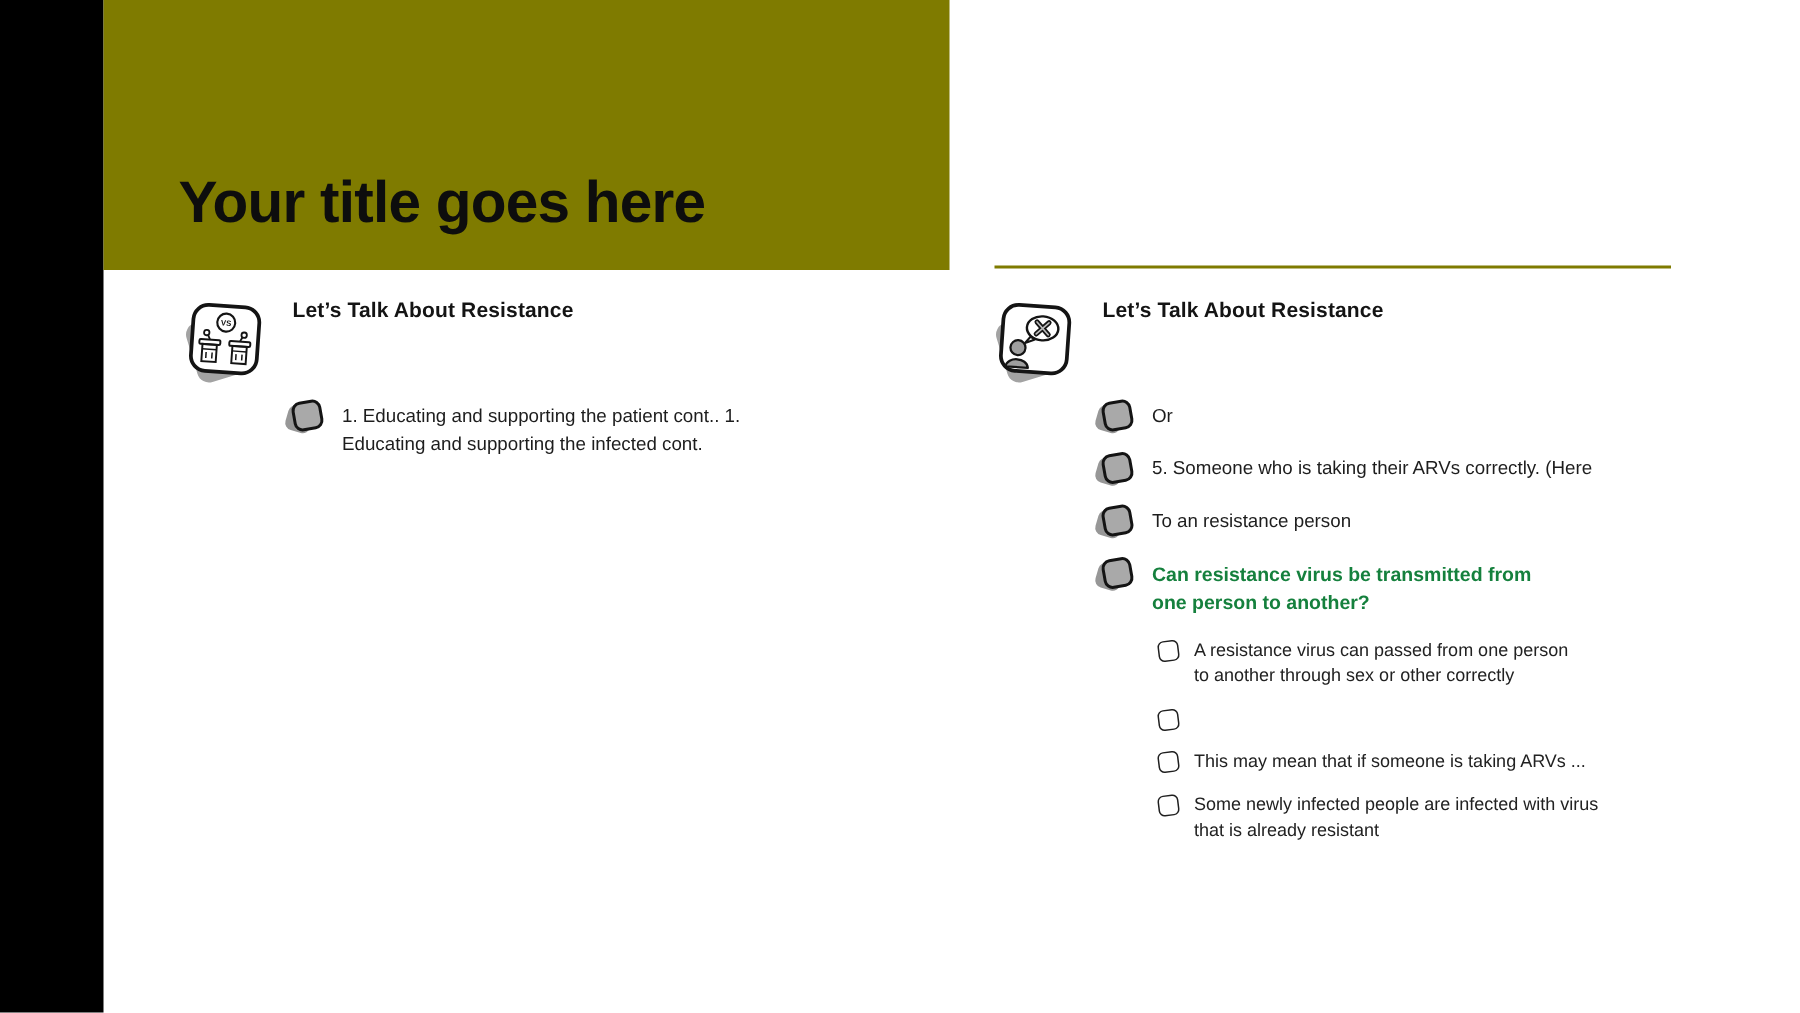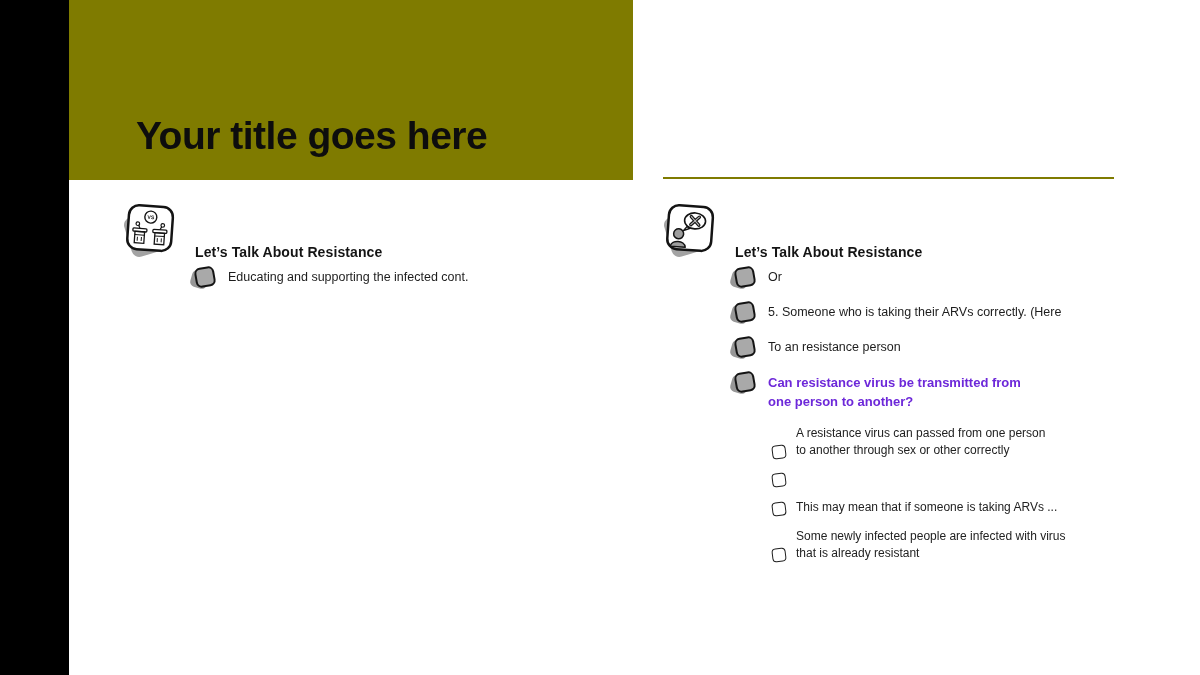--- a/index.html
+++ b/index.html
@@ -7,56 +7,56 @@
     width:1200px; height:675px; position:relative; overflow:hidden;
     background:#ffffff;
     font-family:"Liberation Sans", sans-serif;
     color:#1d1d1d;
   }
 
   
   .black-bar { position:absolute; left:0; top:0; width:69px; height:675px; background:#000000; }
   .title-block { position:absolute; left:69px; top:0; width:564px; height:180px; background:#7f7b00; }
   .page-title {
-    position:absolute; left:67px; top:88px;
+    position:absolute; left:50px; top:88px;
     font-size:39px; font-weight:bold; letter-spacing:-0.5px; color:#0d0d0d;
     white-space:nowrap;
   }
   .divider-line { position:absolute; left:663px; top:177px; width:451px; height:2px; background:#7f7b00; }
 
   
   .column { position:absolute; top:198px; width:520px; }
   .col-left  { left:120px; }
   .col-right { left:660px; }
 
-  .col-header { display:flex; align-items:flex-end; height:62px; }
+  .col-header { display:flex; align-items:flex-start; height:62px; }
   .tile { width:58px; height:60px; flex:0 0 auto; }
   .col-heading { margin-left:17px; font-size:14px; font-weight:bold; color:#141414; letter-spacing:0.1px; white-space:nowrap; }
 
   .bullets { margin:8px 0 0 73px; }
 
   .bullet { display:flex; margin-bottom:14px; }
   .b-marker { flex:0 0 auto; }
 
   
   .sq { position:relative; width:22px; height:22px; margin:-1px 13px 0 0; }
   .sq::before {
     content:""; position:absolute; left:-2px; top:4px; width:17px; height:17px;
     background:#979797; border-radius:5px; transform:rotate(16deg);
   }
   .sq::after {
     content:""; position:absolute; left:2px; top:0; width:16px; height:16px;
     background:#a9a9a9; border:2px solid #141414; border-radius:6px; transform:rotate(-10deg);
   }
 
   .b-text { font-size:12.5px; line-height:19px; color:#1d1d1d; }
-  .bullet.bold .b-text { font-weight:bold; font-size:13px; color:#6d28d9; }
+  .bullet.bold .b-text { font-weight:bold; font-size:13px; color:#15803d; }
 
   
-  .bullet.sub { margin-left:39px; margin-bottom:12px;align-items:flex-end; }
+  .bullet.sub { margin-left:39px; margin-bottom:12px; }
   .bullet.sub.first { margin-top:6px; }
   .sqo {
     width:12px; height:12px; margin:2px 10px 0 0;
     border:1.6px solid #1f1f1f; border-radius:4px; background:#ffffff;
     transform:rotate(-7deg);
   }
   .bullet.sub .b-text { font-size:12px; line-height:17px; color:#222222; }
 
   svg text { font-family:"Liberation Sans", sans-serif; }
 </style>
@@ -99,20 +99,21 @@
           <line x1="42" y1="37.5" x2="42" y2="41.5" stroke="#141414" stroke-width="1"></line>
         </g>
       </svg>
       <div class="col-heading">Let’s Talk About Resistance</div>
     </div>
 
     <div class="bullets">
       <div class="bullet">
         <span class="b-marker sq"></span>
         <div class="b-text">
+          <div>1. Educating and supporting the patient cont.. 1.</div>
           <div>Educating and supporting the infected cont.</div>
         </div>
       </div>
     </div>
   </div>
 
   <div class="column col-right">
     <div class="col-header">
       <svg class="tile" viewBox="0 0 58 60">
         <rect x="7" y="13" width="41" height="41" rx="8" fill="#a3a3a3" transform="rotate(-17 27 33)"></rect>

